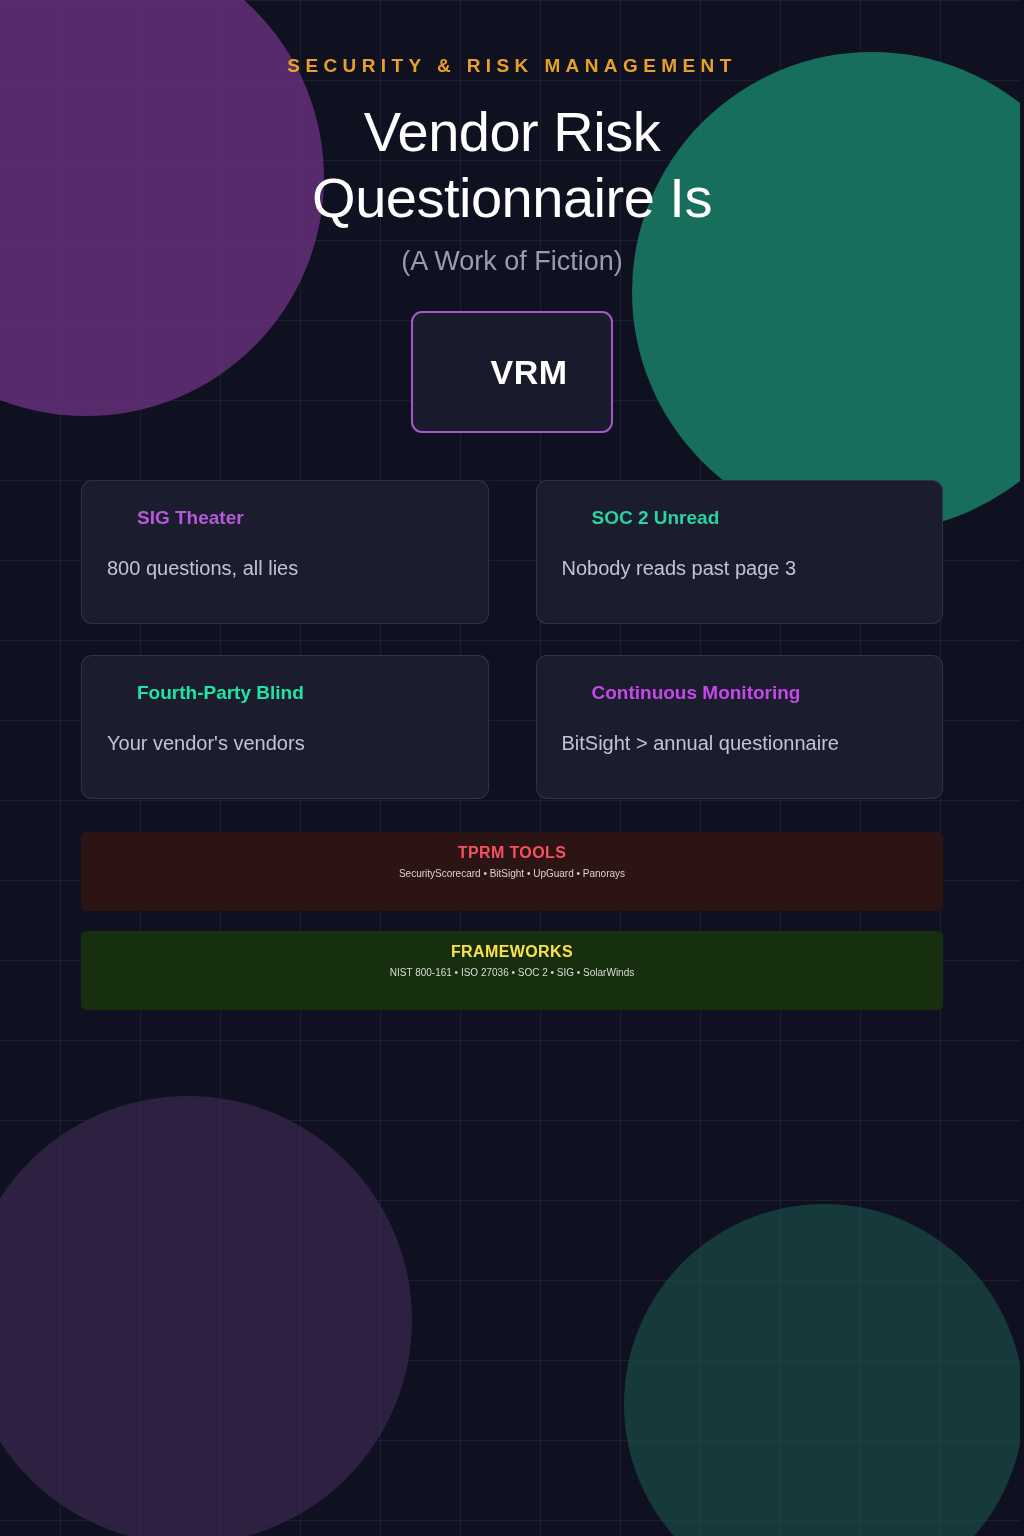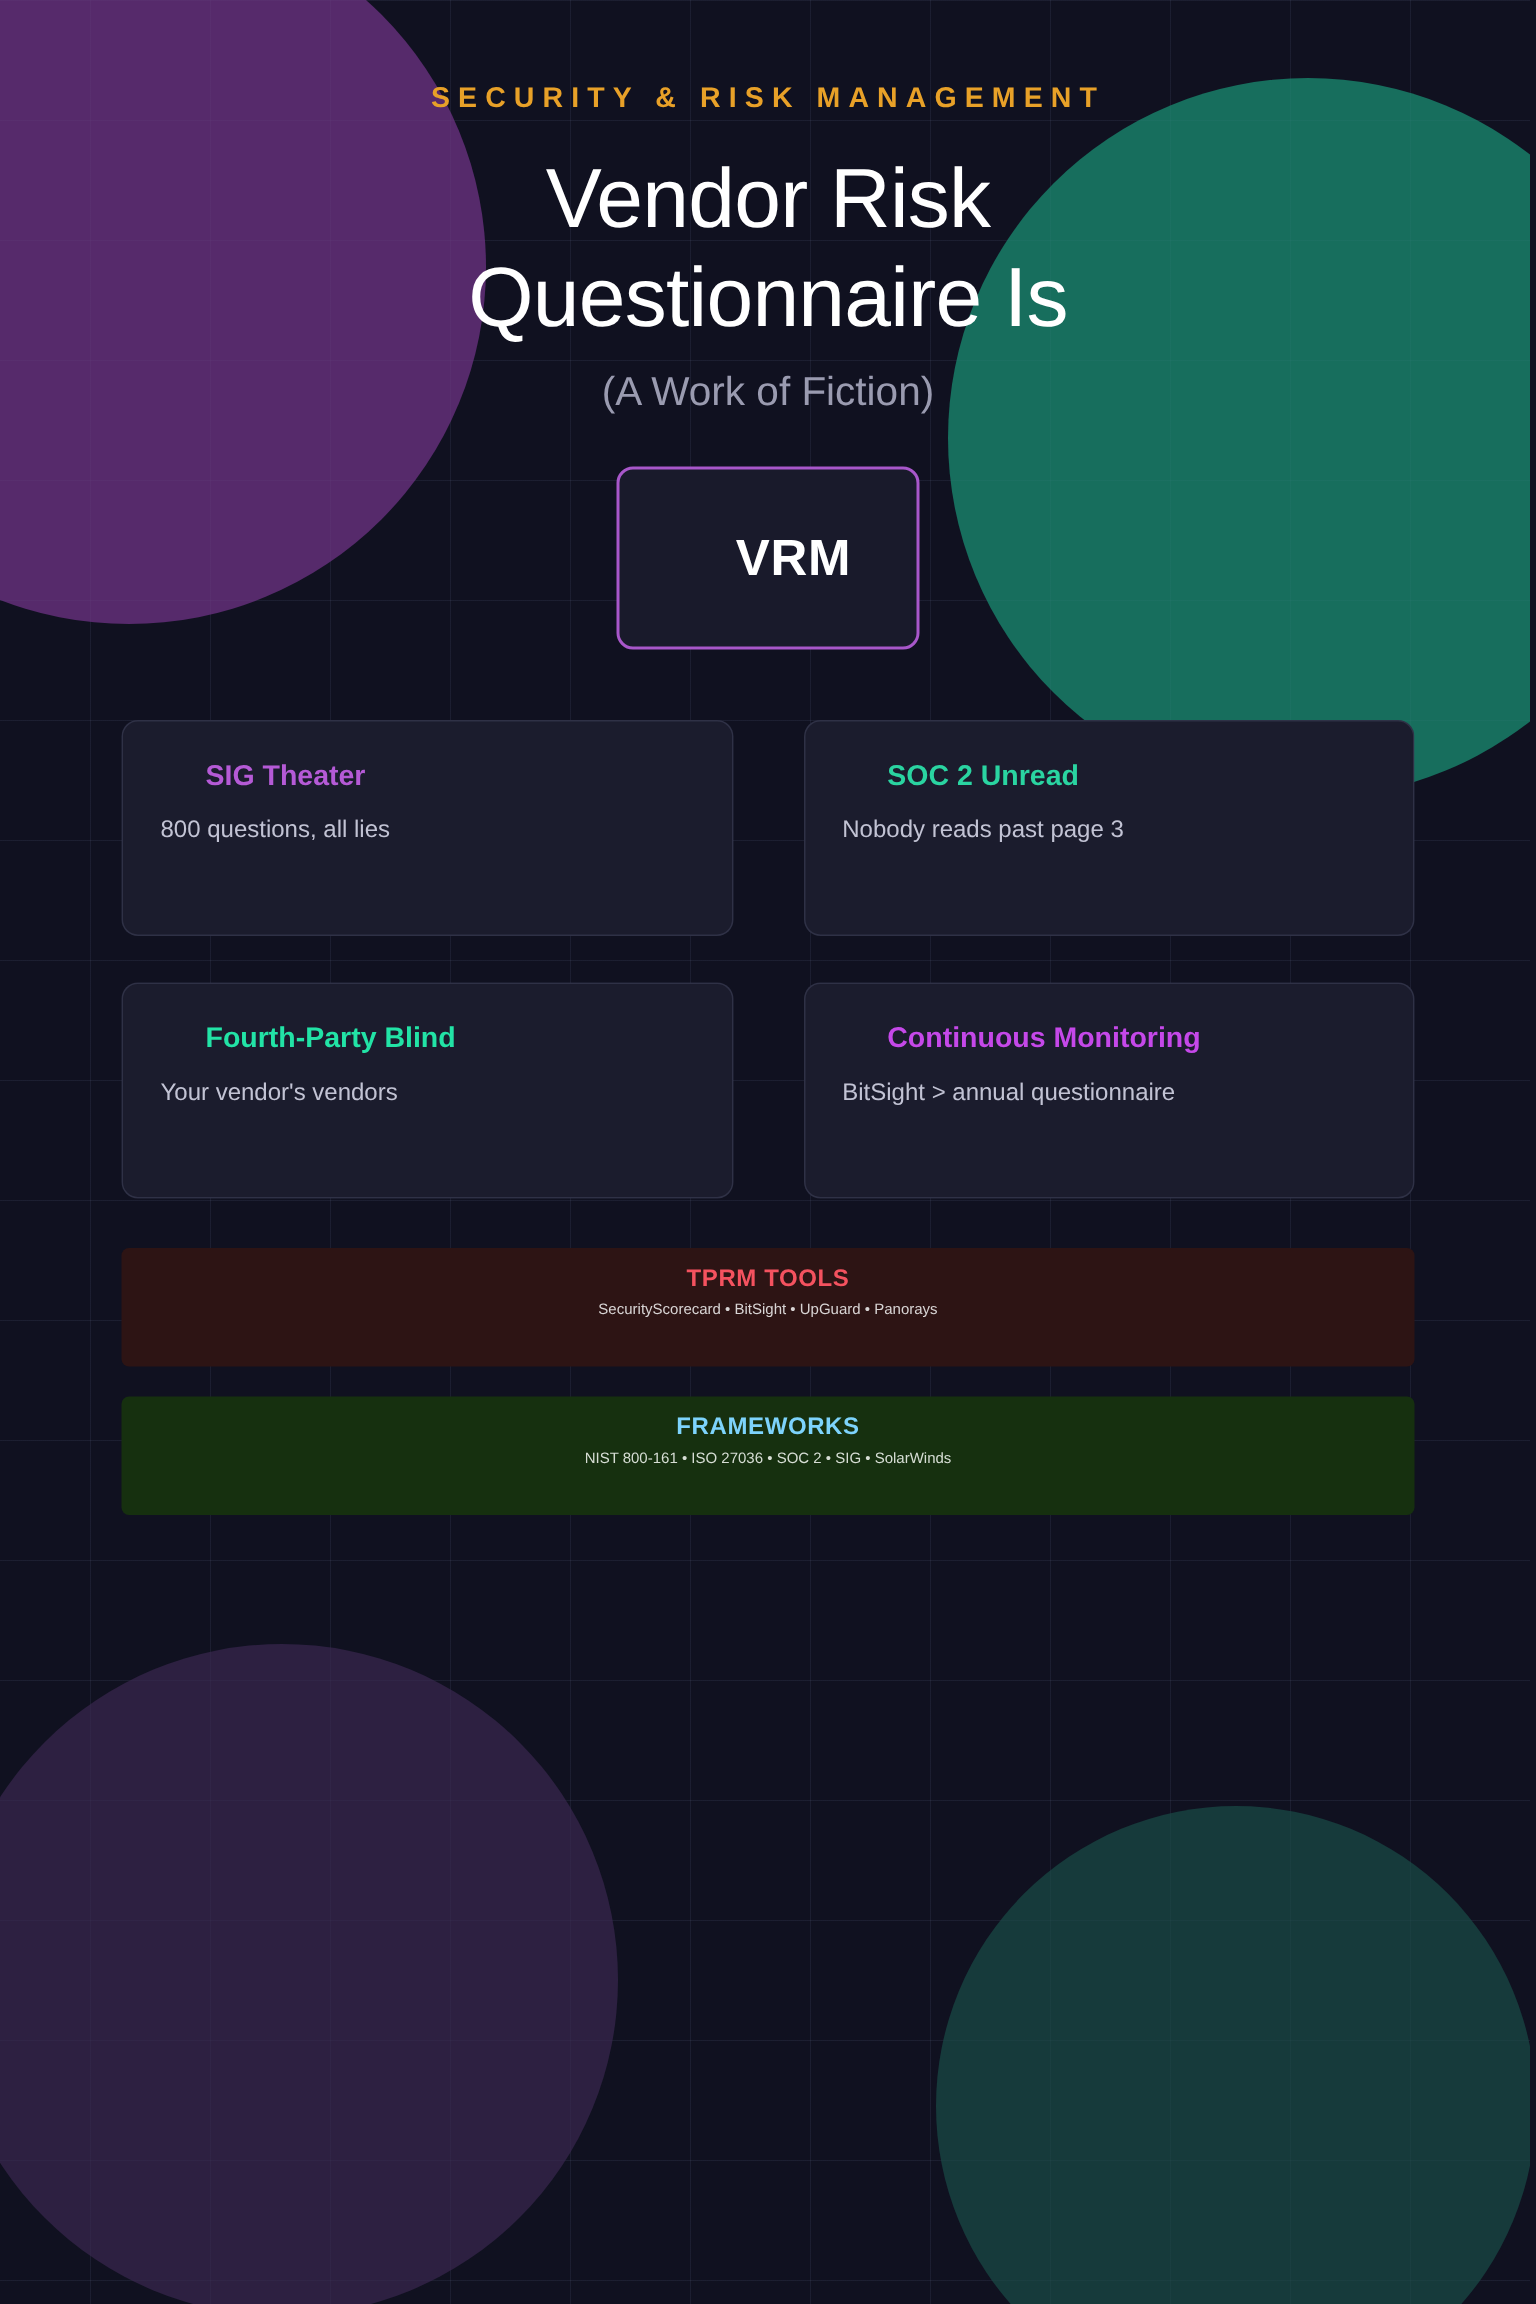--- a/index.html
+++ b/index.html
@@ -143,43 +143,43 @@
     font-weight:bold;
     line-height:1.25;
     margin-left:30px;
   }
   .card-title.purple  { color:#b55ad6; }
   .card-title.purple2 { color:#c548e9; }
   .card-title.teal    { color:#2ad4a1; }
   .card-title.teal2   { color:#22e3a6; }
 
   .card-body {
-    margin-top:14px;
-    font-size:16px;
+    margin-top:25px;
+    font-size:20px;
     color:#c2c3d4;
     line-height:1.3;
   }
 
   
   .banner {
     margin-top:33px;
     border-radius:5px;
     padding:12px 18px 32px 18px;
     text-align:center;
   }
   .banner.tprm { background:#2d1414; }
   .banner.frameworks { margin-top:20px; background:#16300f; }
 
   .banner-title {
     font-size:16px;
     font-weight:bold;
     letter-spacing:0.4px;
   }
   .banner.tprm .banner-title { color:#f4525f; }
-  .banner.frameworks .banner-title { color:#7dd3fc; }
+  .banner.frameworks .banner-title { color:#fde047; }
 
   .banner-items {
     margin-top:6px;
     font-size:10px;
     color:#d8d4d4;
   }
   .banner.frameworks .banner-items { color:#d6ddd4; }
 </style>
 </head>
 <body>

